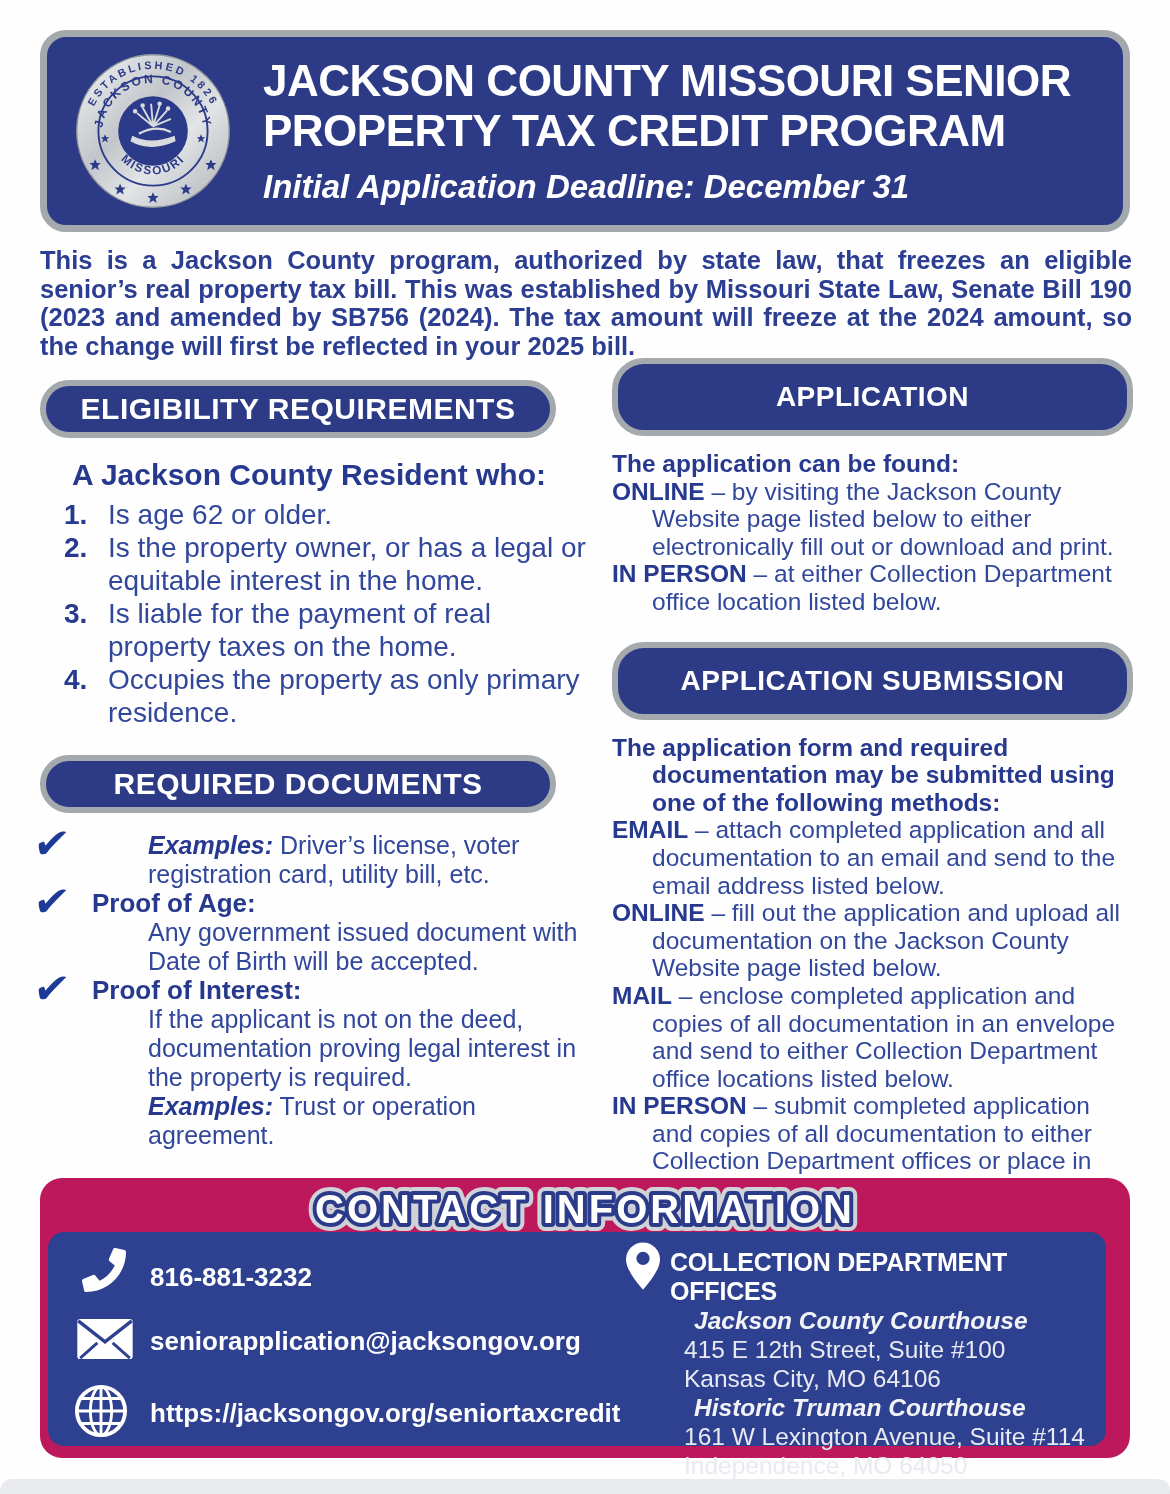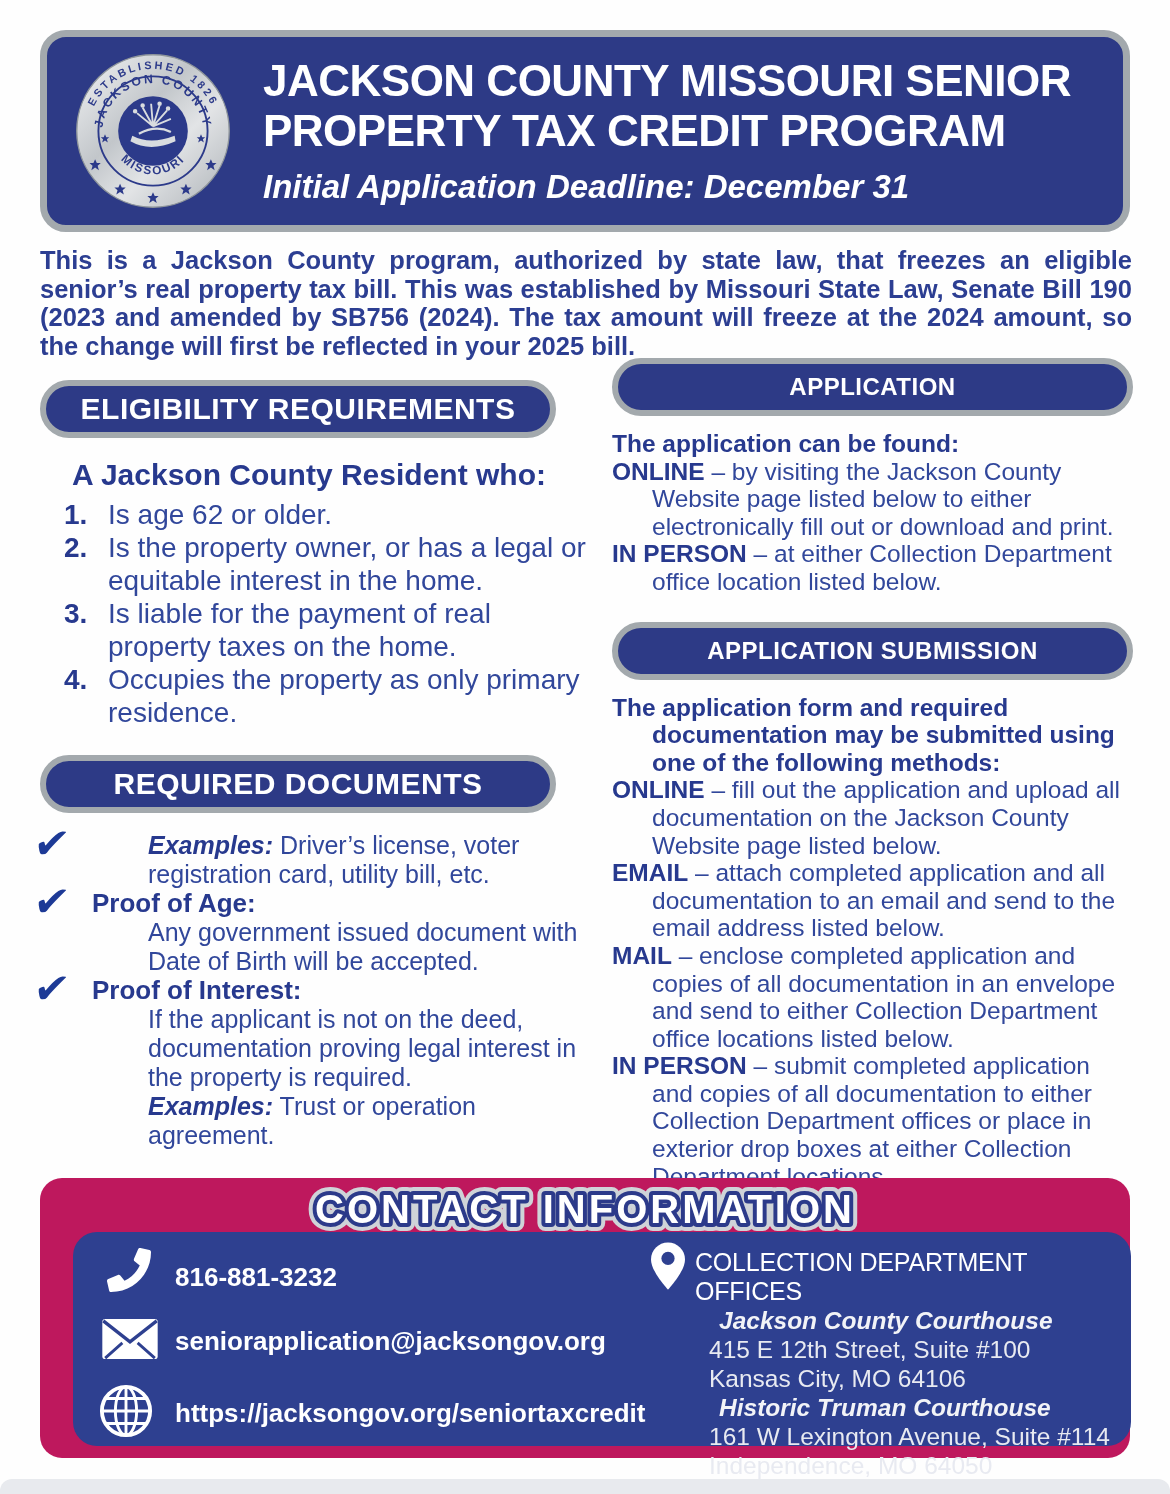--- a/index.html
+++ b/index.html
@@ -25,21 +25,21 @@
            text-align:justify; }
 
   
   .col { position:absolute; }
   .col-left { left:40px; top:380px; width:548px; }
   .col-right { left:612px; top:358px; width:525px; }
 
   .pill { width:516px; background:#2d3a86; border:6px solid #a3a9ad; border-radius:32px;
           color:#fff; font-weight:bold; font-size:30px; text-align:center;
           padding:6px 4px; letter-spacing:0.5px; }
-  .pill-sm { width:521px; font-size:24px; padding:9px 4px; }
+  .pill-sm { width:521px; font-size:28px; padding:17px 4px; }
   .mt { margin-top:26px; }
   .mt2 { margin-top:26px; }
 
   .elig-lead { margin:20px 0 6px 32px; font-weight:bold; font-size:30px; color:#27398e; }
   .elig-list { list-style:none; margin-left:24px; font-size:28px; line-height:33px; color:#31479b; }
   .elig-list li { position:relative; padding-left:44px; }
   .elig-list .num { position:absolute; left:0; font-weight:bold; color:#27398e; }
 
   .doc-list { margin-top:18px; font-size:25px; line-height:29px; color:#31479b; }
   .doc-item { position:relative; padding-left:52px; }
@@ -52,27 +52,27 @@
   .r-body { margin-top:14px; font-size:24.5px; line-height:27.6px; color:#31479b; }
   .method { padding-left:40px; text-indent:-40px; }
   .method b, .intro-b { font-weight:bold; color:#27398e; }
   .intro-b { padding-left:40px; text-indent:-40px; }
 
   
   .contact-gray { position:absolute; left:40px; top:1178px; width:1090px; height:280px;
                   background:#be185d; border-radius:22px; }
   .ct-svg { position:absolute; left:0; top:2px; width:1090px; height:58px; }
   .ct-text { font-family:"Liberation Sans", sans-serif; font-size:40px; font-weight:bold; letter-spacing:3px; }
-  .contact-blue { position:absolute; left:33px; top:54px; width:1058px; height:214px;
-                  background:#2e4090; border-radius:24px; }
+  .contact-blue { position:absolute; left:8px; top:54px; width:1058px; height:214px;
+                  background:#2e4090; border-radius:16px; }
   .c-icon { position:absolute; }
   .c-text { position:absolute; color:#fff; font-weight:bold; font-size:26px; }
   .offices { position:absolute; left:622px; top:16px; width:436px; color:#e8eaf1;
              font-size:24.5px; line-height:29px; }
-  .off-head { color:#fff; font-weight:normal; font-size:25px; letter-spacing:-0.2px; }
+  .off-head { color:#fff; font-weight:bold; font-size:25px; letter-spacing:-0.2px; }
   .off-name { margin-left:24px; font-weight:bold; font-style:italic; color:#f2f3f7; }
   .off-line { margin-left:14px; }
 
   .bottom-strip { position:absolute; left:0; top:1479px; width:1170px; height:15px;
                   background:#e8eaee; border-radius:12px 12px 0 0; }
 </style>
 </head>
 <body>
 
 <div class="page">
@@ -170,22 +170,22 @@
       <p class="intro-b">The application can be found:</p>
       <p class="method"><b>ONLINE</b> <span>– by visiting the Jackson County Website page listed below to either electronically fill out or download and print.</span></p>
       <p class="method"><b>IN PERSON</b> <span>– at either Collection Department office location listed below.</span></p>
     </div>
 
     <div class="pill pill-sm mt2">
       <span>APPLICATION SUBMISSION</span>
     </div>
     <div class="r-body">
       <p class="intro-b">The application form and required documentation may be submitted using one of the following methods:</p>
+      <p class="method"><b>EMAIL</b> <span>– attach completed application and all documentation to an email and send to the email address listed below.</span></p>
       <p class="method"><b>ONLINE</b> <span>– fill out the application and upload all documentation on the Jackson County Website page listed below.</span></p>
-      <p class="method"><b>EMAIL</b> <span>– attach completed application and all documentation to an email and send to the email address listed below.</span></p>
       <p class="method"><b>MAIL</b> <span>– enclose completed application and copies of all documentation in an envelope and send to either Collection Department office locations listed below.</span></p>
       <p class="method"><b>IN PERSON</b> <span>– submit completed application and copies of all documentation to either Collection Department offices or place in exterior drop boxes at either Collection Department locations</span></p>
     </div>
   </section>
 
   <footer class="contact-gray">
     <svg class="ct-svg" viewBox="0 0 1090 58">
       <text class="ct-text" x="545" y="43" text-anchor="middle" fill="none" stroke="#cfd3d8" stroke-width="16" stroke-linejoin="round">CONTACT INFORMATION</text>
       <text class="ct-text" x="545" y="43" text-anchor="middle" fill="none" stroke="#2c3a8a" stroke-width="8" stroke-linejoin="round">CONTACT INFORMATION</text>
       <text class="ct-text" x="545" y="43" text-anchor="middle" fill="#ffffff">CONTACT INFORMATION</text>

